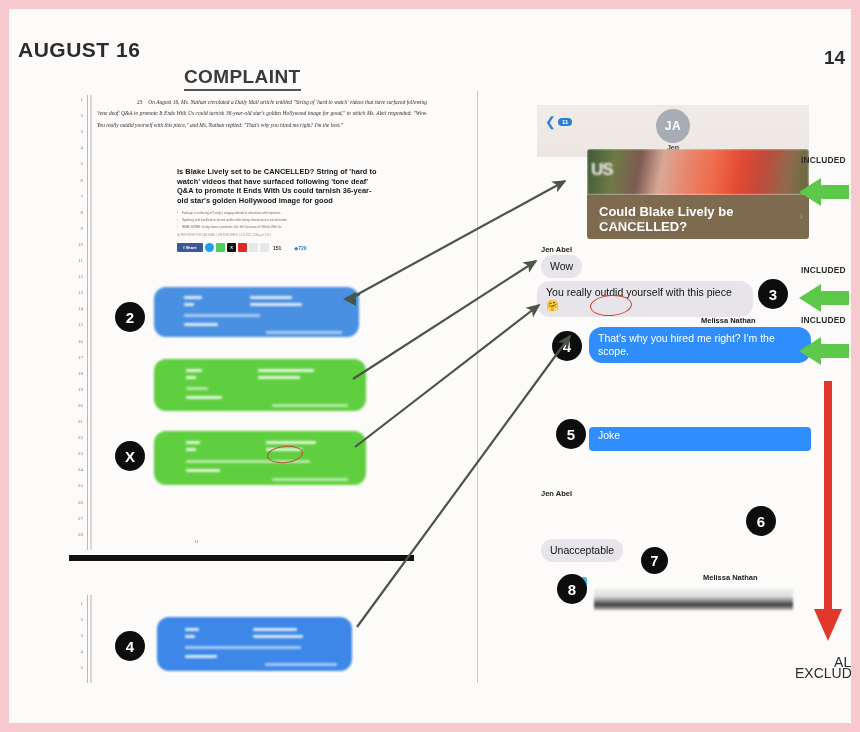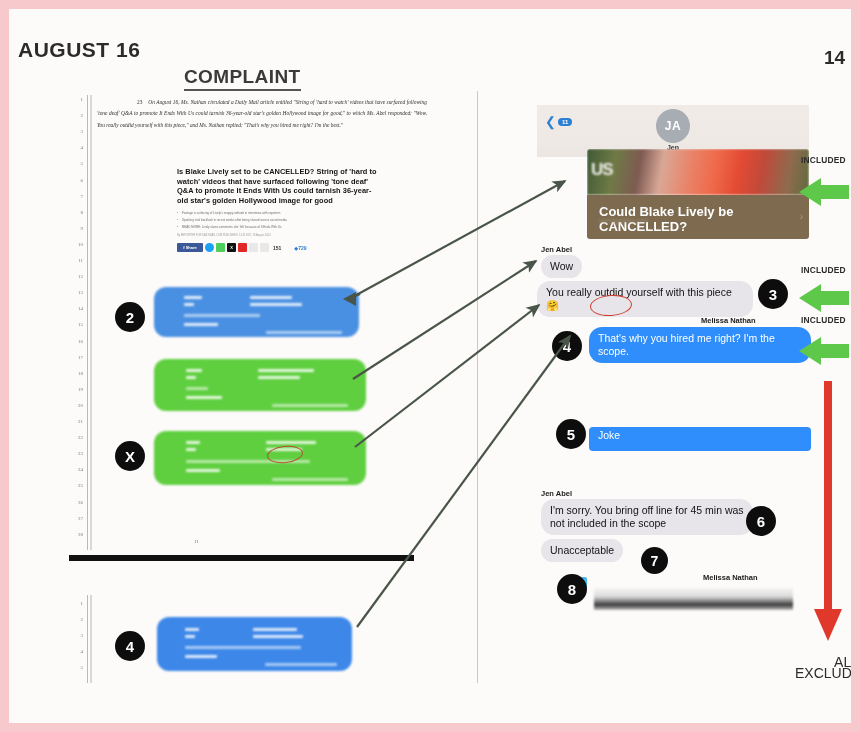--- a/index.html
+++ b/index.html
@@ -308,21 +308,20 @@
 
     <div class="msg in" style="left:0;top:176px;width:198px;">You really outdid yourself with this piece 🤗</div>
     <div id="emoji-ring"></div>
 
     <div class="sender" style="left:164px;top:211px;">Melissa Nathan</div>
     <div class="msg out" style="left:52px;top:222px;width:204px;">That's why you hired  me right? I'm the scope.</div>
 
     <div class="msg out" style="left:52px;top:322px;width:204px;padding-top:2px;padding-bottom:9px;border-radius:4px;">Joke</div>
 
     <div class="sender" style="left:4px;top:384px;">Jen Abel</div>
-    <div class="msg in" style="left:4px;top:394px;width:194px;">I'm sorry. You bring off line for 45 min was not included in the scope</div>
 
     <div class="msg in" style="left:4px;top:434px;">Unacceptable</div>
 
     <div class="sender" style="left:166px;top:468px;">Melissa Nathan</div>
     <div id="msg8icon"></div>
     <div id="msg8img"></div>
   </div>
 
   <div class="badge" style="left:749px;top:270px;">3</div>
   <div class="badge" style="left:543px;top:322px;">4</div>

